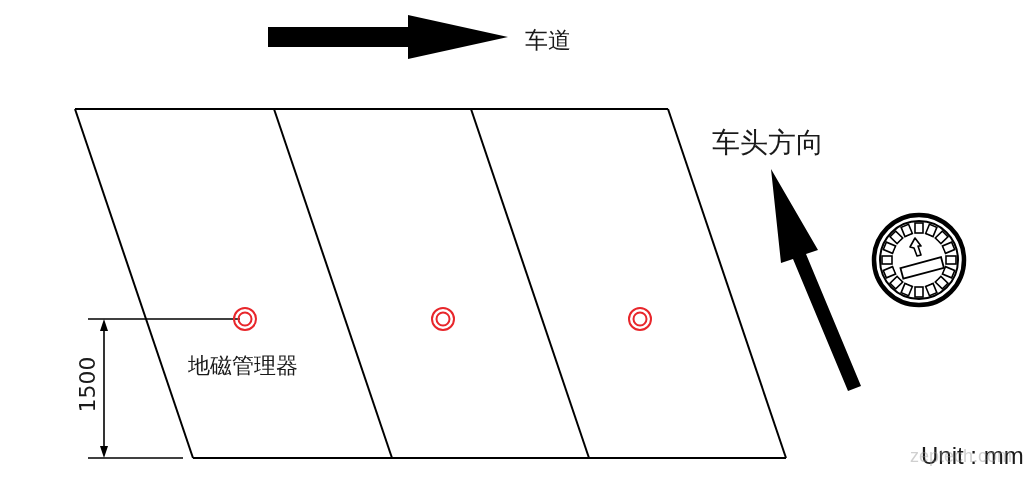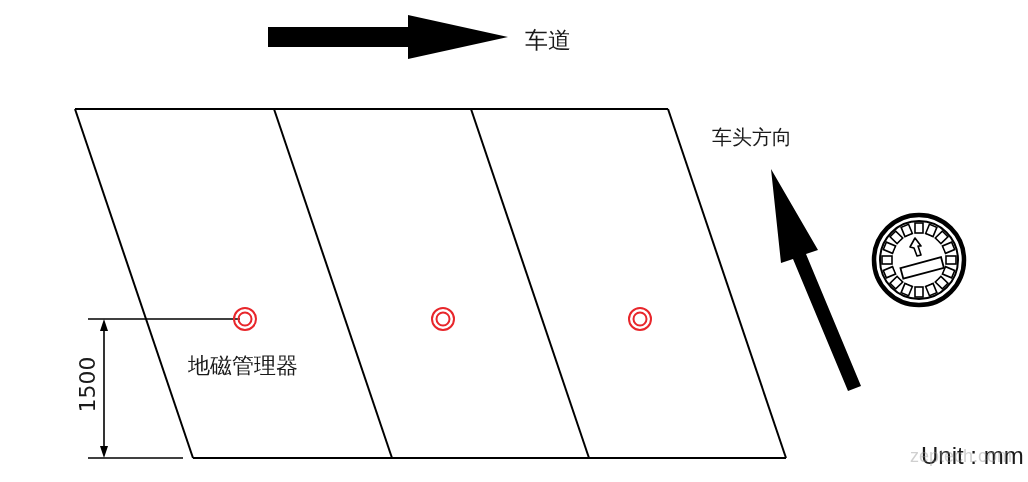--- a/index.html
+++ b/index.html
@@ -1,21 +1,21 @@
 <!DOCTYPE html>
 <html><head>
   <meta charset="utf-8">
   <style>
     html, body { margin: 0; padding: 0; background: #ffffff; }
     body { width: 1028px; height: 482px; position: relative; overflow: hidden;
            font-family: "DejaVu Sans", "Liberation Sans", sans-serif; }
     #diagram { position: absolute; left: 0; top: 0; }
     .label { position: absolute; color: #1a1a1a; white-space: nowrap; }
     .lbl-lane { left: 525px; top: 25px; font-size: 23px; text-align: right; }
-    .lbl-heading { left: 712px; top: 124px; font-size: 20px; }
+    .lbl-heading { left: 712px; top: 124px; font-size: 28px; }
     .lbl-device { left: 188px; top: 340px; font-size: 22px; margin-top: 11px; }
     .lbl-dim { left: 57px; top: 372px; font-size: 22px; transform: rotate(-90deg); transform-origin: center; width: 60px; text-align: center; }
     .lbl-unit { left: 878px; top: 442px; font-size: 24px; font-family: "Liberation Sans", sans-serif; margin-left: 43px; }
     .lbl-wm { left: 910px; top: 446px; font-size: 18px; color: rgba(150,150,150,0.45); font-family: Liberation Sans, sans-serif; }
   </style>
 </head>
 <body>
 
 <svg id="diagram" width="1028" height="482" viewBox="0 0 1028 482" xmlns="http://www.w3.org/2000/svg">
 

